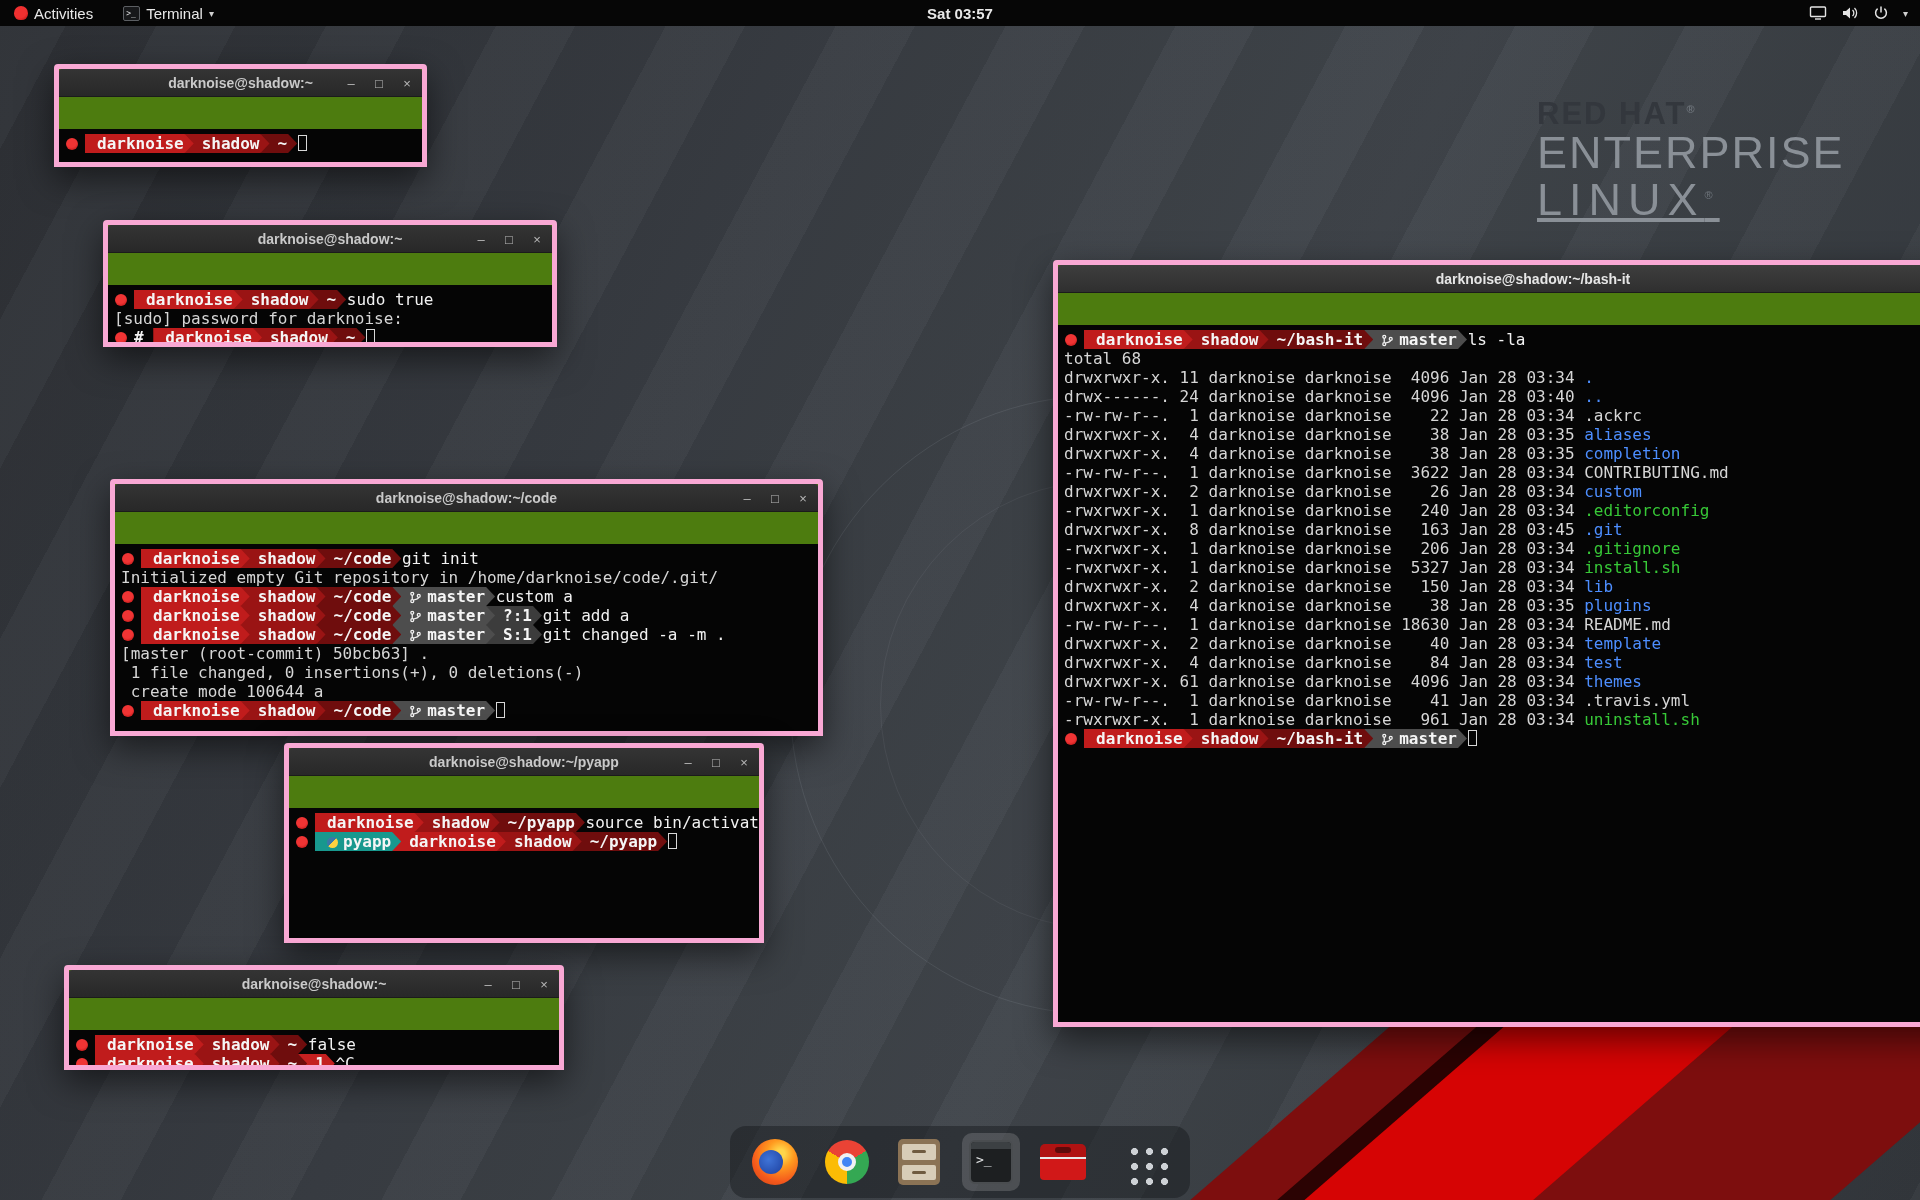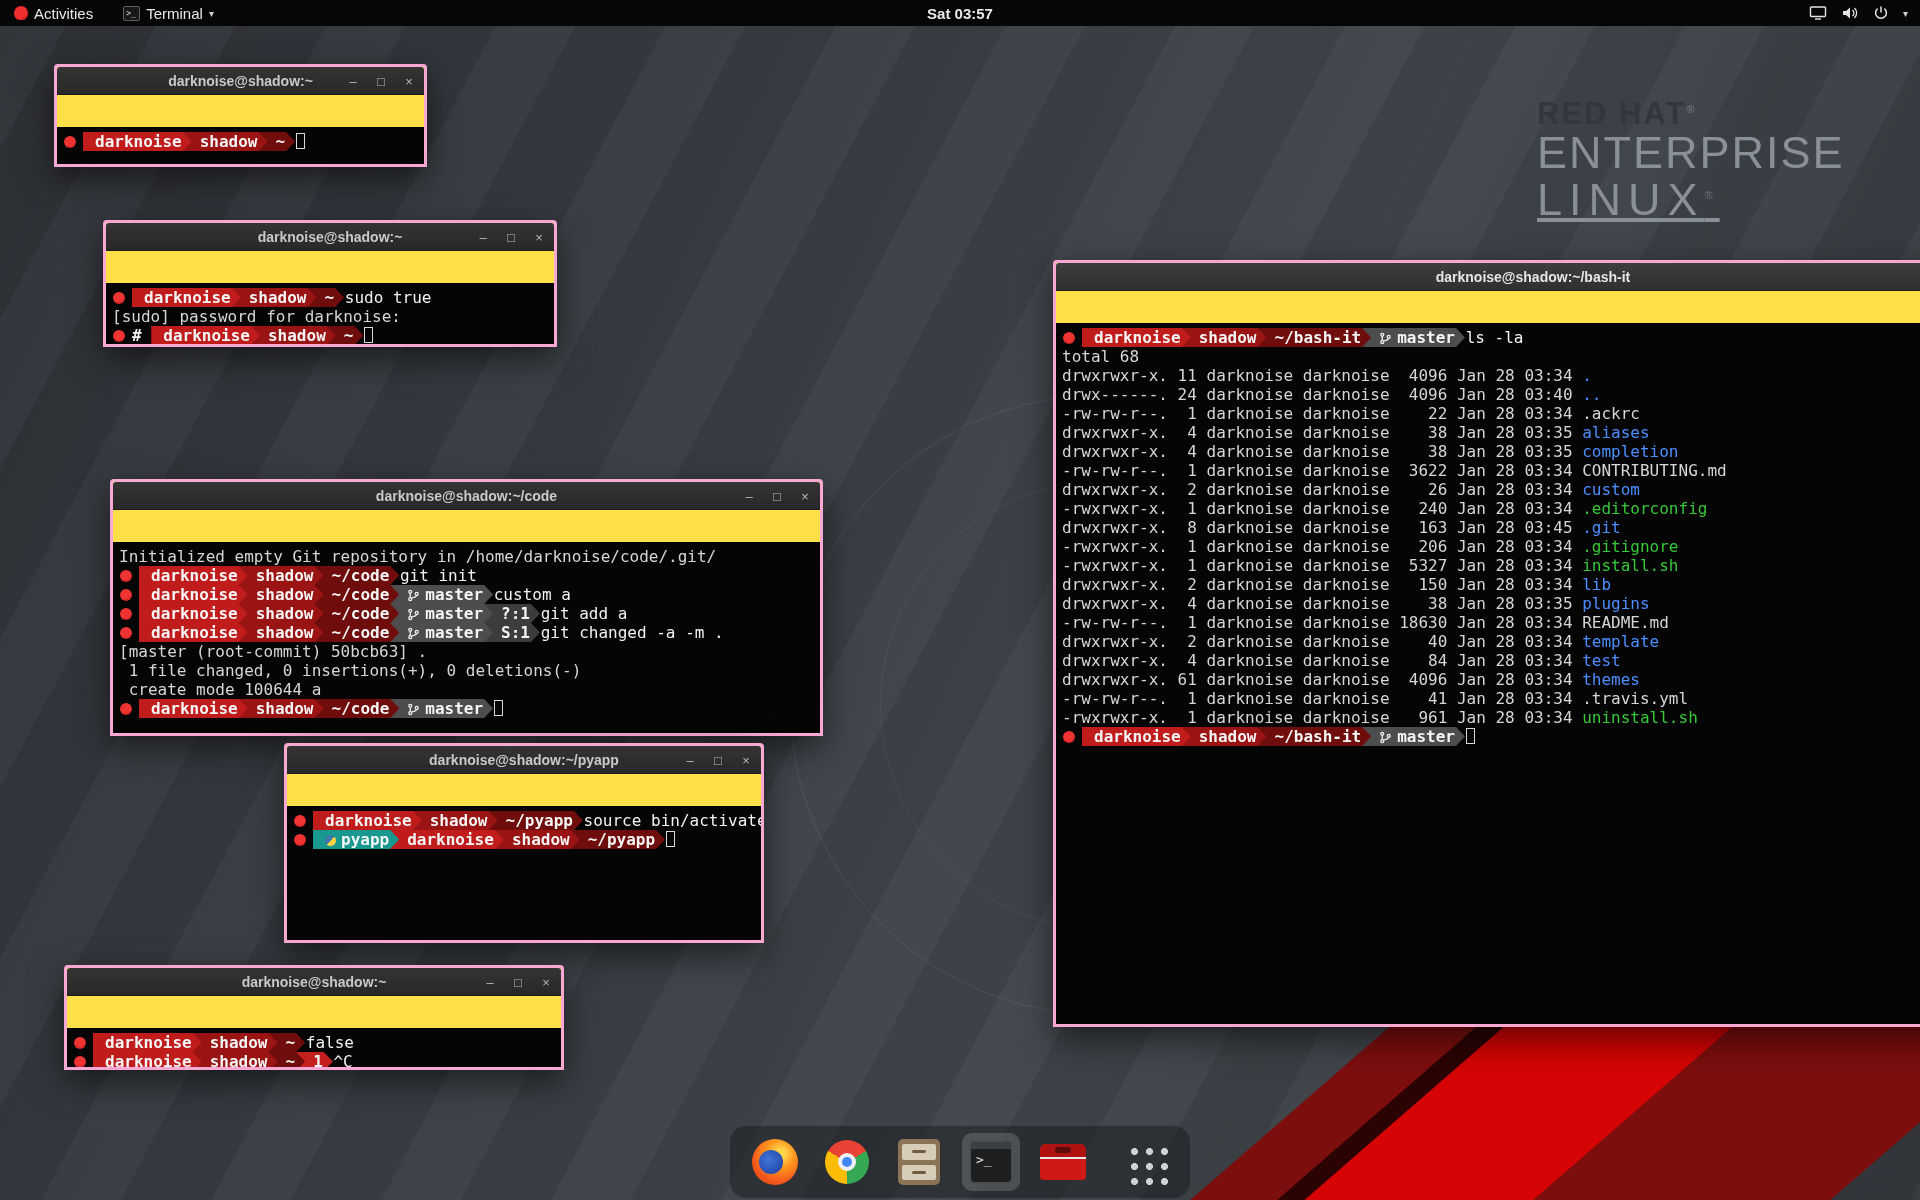--- a/index.html
+++ b/index.html
@@ -34,22 +34,22 @@
   .tb-left { display:flex; align-items:center; gap:18px; padding-left:8px; }
   .tb-activities, .tb-appmenu { display:flex; align-items:center; gap:6px; height:26px; padding:0 6px; cursor:default; }
   .rh-icon { width:14px; height:14px; border-radius:50% 50% 45% 45%; background:radial-gradient(circle at 40% 35%, #f03030 0 55%, #b30e0e 100%); display:inline-block; }
   .term-glyph { display:inline-flex; align-items:center; justify-content:flex-start; width:17px; height:15px; background:#17181a; border:1px solid #5c5f63; border-radius:2px; color:#dadbdc; font-family:"DejaVu Sans Mono", monospace; font-size:8px; padding-left:2px; }
   .chev { font-size:10px; color:#cfcfcf; }
   .tb-clock { position:absolute; left:0; right:0; text-align:center; font-weight:bold; font-size:15px; }
   .tb-right { margin-left:auto; display:flex; align-items:center; gap:14px; padding-right:12px; z-index:2; }
   .tb-right svg { display:block; }
   
   .term-window {
-    position:absolute; z-index:10; border:3px solid #f9a8d4; border-radius:4px 4px 0 0;
-    box-shadow:0 12px 34px rgba(0,0,0,0.55); background:#fde047;
+    position:absolute; z-index:10; border:5px solid #f9a8d4; border-radius:4px 4px 0 0;
+    box-shadow:0 12px 34px rgba(0,0,0,0.55); background:#4d7c0f;
   }
   .titlebar {
     height:28px; border-radius:3px 3px 0 0; position:relative;
     background:linear-gradient(#343434, #282828); border-bottom:1px solid #1b1b1b;
     display:flex; align-items:center; justify-content:center;
   }
   .term-window.focused .titlebar { background:linear-gradient(#3e3e3e, #2f2f2f); }
   .titlebar .title { font-size:14px; font-weight:bold; color:#c9c9c9; }
   .term-window.focused .titlebar .title { color:#e6e6e6; }
   .winbtns { position:absolute; right:8px; top:0; height:28px; display:flex; align-items:center; gap:14px; }
@@ -190,22 +190,22 @@
 <div class="term-window" style="left:110px;top:479px;width:713px;height:257px;">
   <div class="titlebar">
     <span class="title">darknoise@shadow:~/code</span>
     <span class="winbtns">
       <span class="wbtn">–</span>
       <span class="wbtn">□</span>
       <span class="wbtn">×</span>
     </span>
   </div>
   <div class="term-body">
+      <div class="term-line"><span class="ps-icon"></span><span class="seg" style="background:#c01c1c;z-index:40">darknoise</span><span class="seg nf" style="background:#9a1414;z-index:39">shadow</span><span class="seg nf" style="background:#6f0d0d;z-index:38">~/code</span><span class="cmd"> git init</span></div>
       <div class="term-line"><span class="out">Initialized empty Git repository in /home/darknoise/code/.git/</span></div>
-      <div class="term-line"><span class="ps-icon"></span><span class="seg" style="background:#c01c1c;z-index:40">darknoise</span><span class="seg nf" style="background:#9a1414;z-index:39">shadow</span><span class="seg nf" style="background:#6f0d0d;z-index:38">~/code</span><span class="cmd"> git init</span></div>
       <div class="term-line"><span class="ps-icon"></span><span class="seg" style="background:#c01c1c;z-index:40">darknoise</span><span class="seg nf" style="background:#9a1414;z-index:39">shadow</span><span class="seg nf" style="background:#6f0d0d;z-index:38">~/code</span><span class="seg nf" style="background:#4d4d4d;z-index:37"><svg width="13" height="13" viewBox="0 0 16 16">
             <g fill="none" stroke="#f0f0f0" stroke-width="1.6">
               <circle cx="4" cy="3.5" r="1.8"></circle>
               <circle cx="4" cy="12.5" r="1.8"></circle>
               <circle cx="12" cy="6" r="1.8"></circle>
               <path d="M4 5.3v5.4 M12 7.8c0 2.6-4.5 2-6.5 3.4"></path>
             </g>
           </svg>master</span><span class="cmd"> custom a</span></div>
       <div class="term-line"><span class="ps-icon"></span><span class="seg" style="background:#c01c1c;z-index:40">darknoise</span><span class="seg nf" style="background:#9a1414;z-index:39">shadow</span><span class="seg nf" style="background:#6f0d0d;z-index:38">~/code</span><span class="seg nf" style="background:#4d4d4d;z-index:37"><svg width="13" height="13" viewBox="0 0 16 16">
             <g fill="none" stroke="#f0f0f0" stroke-width="1.6">

